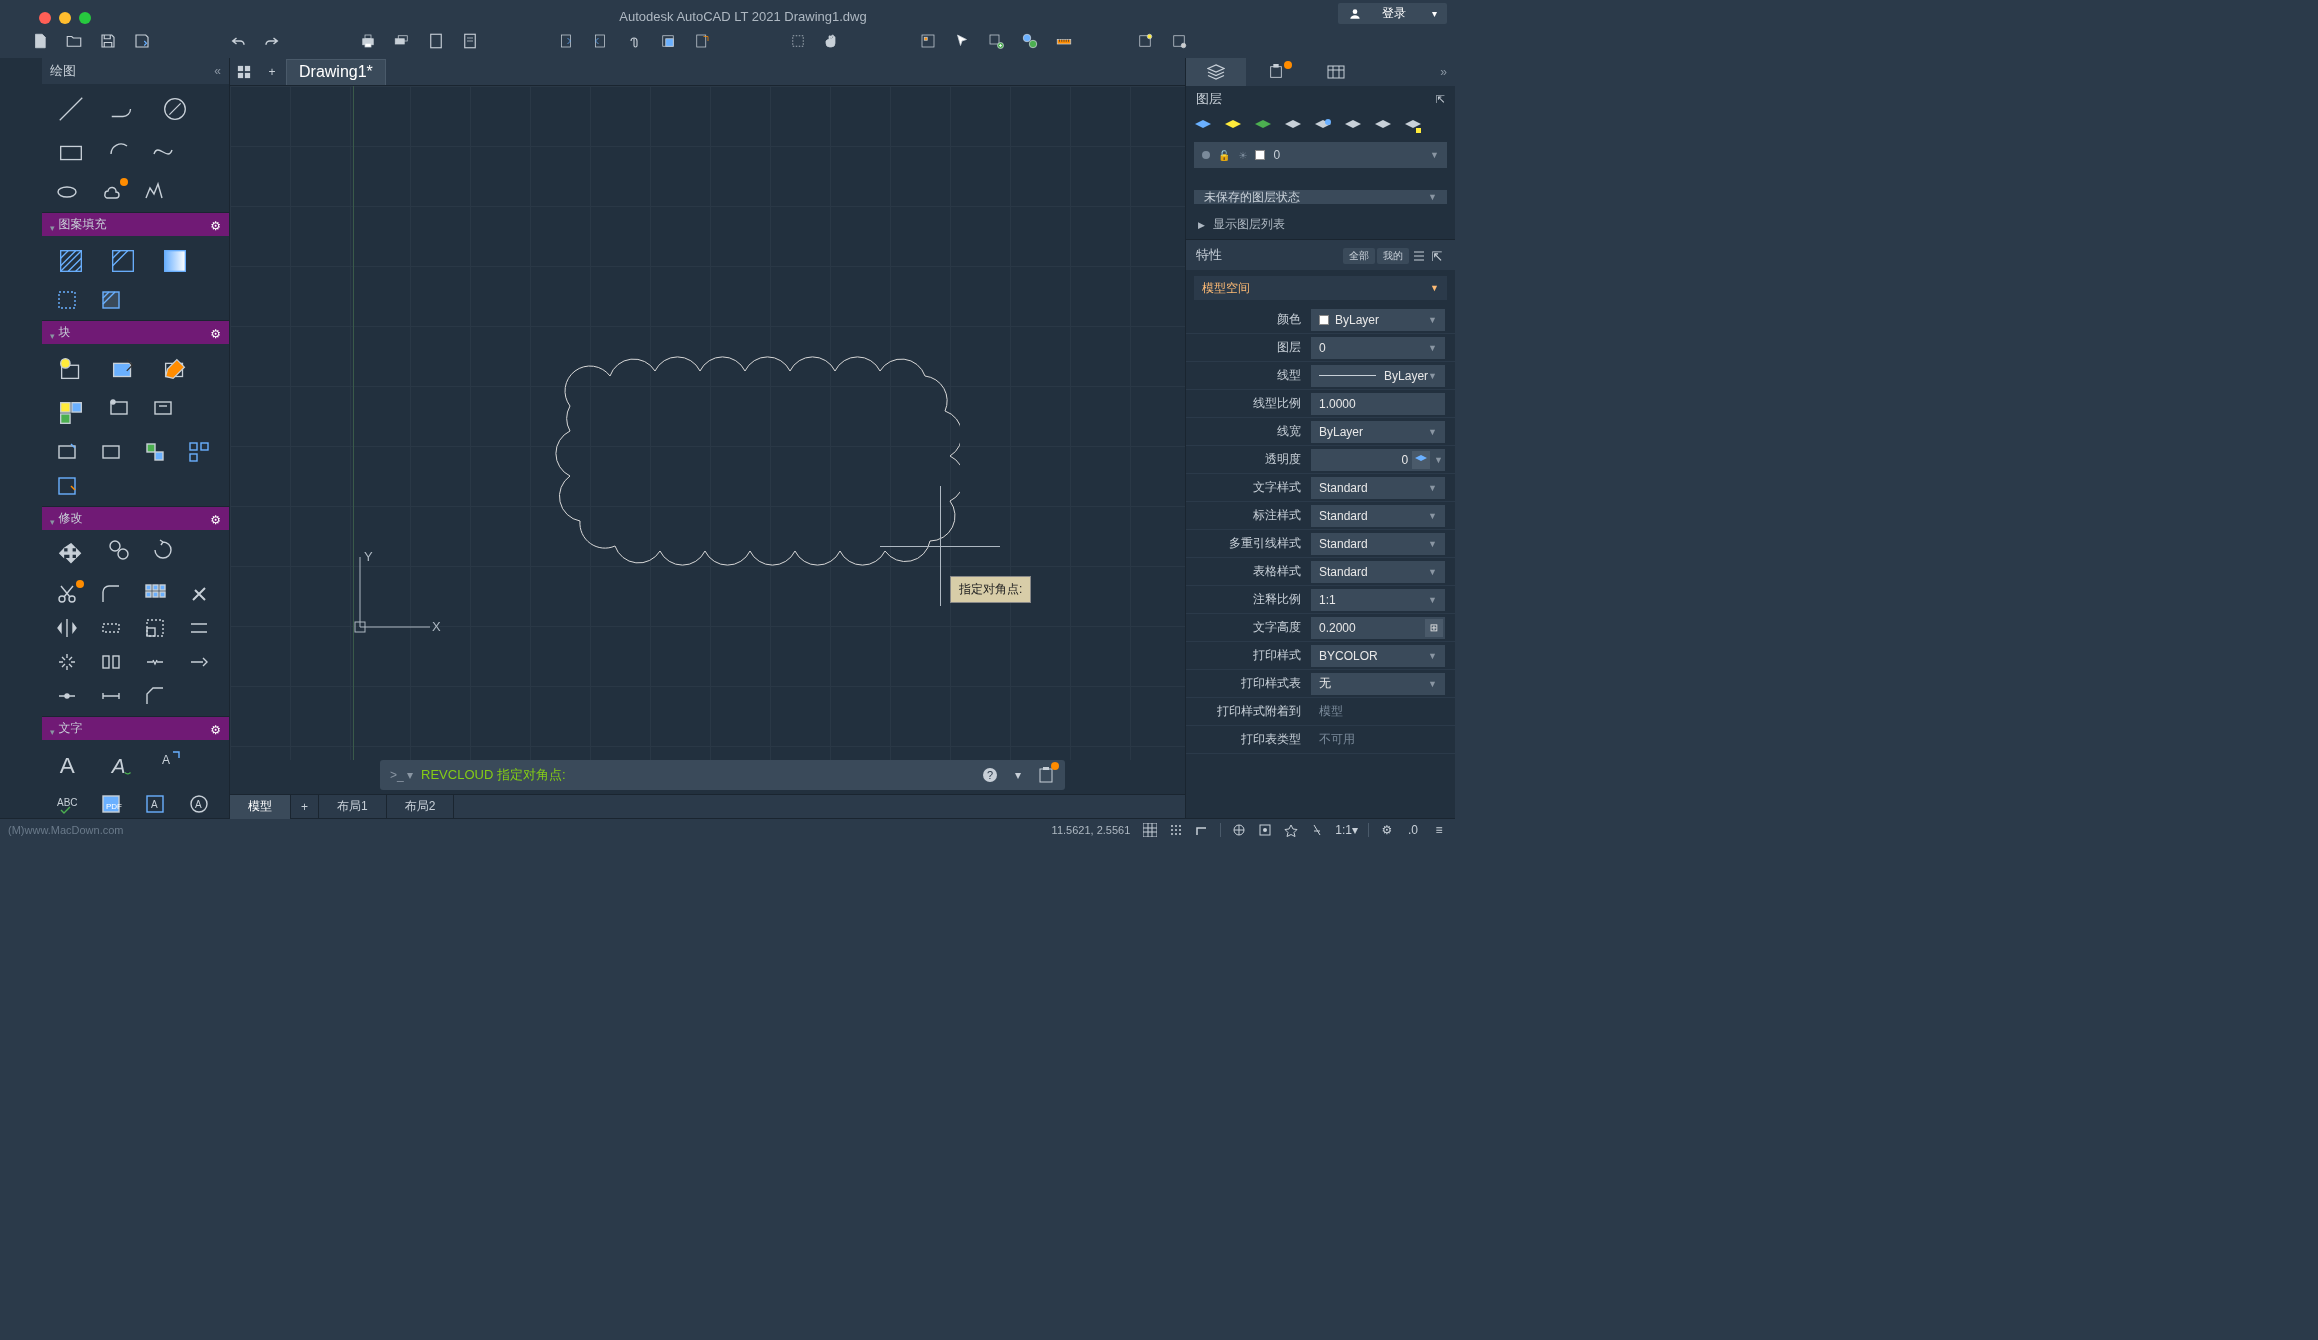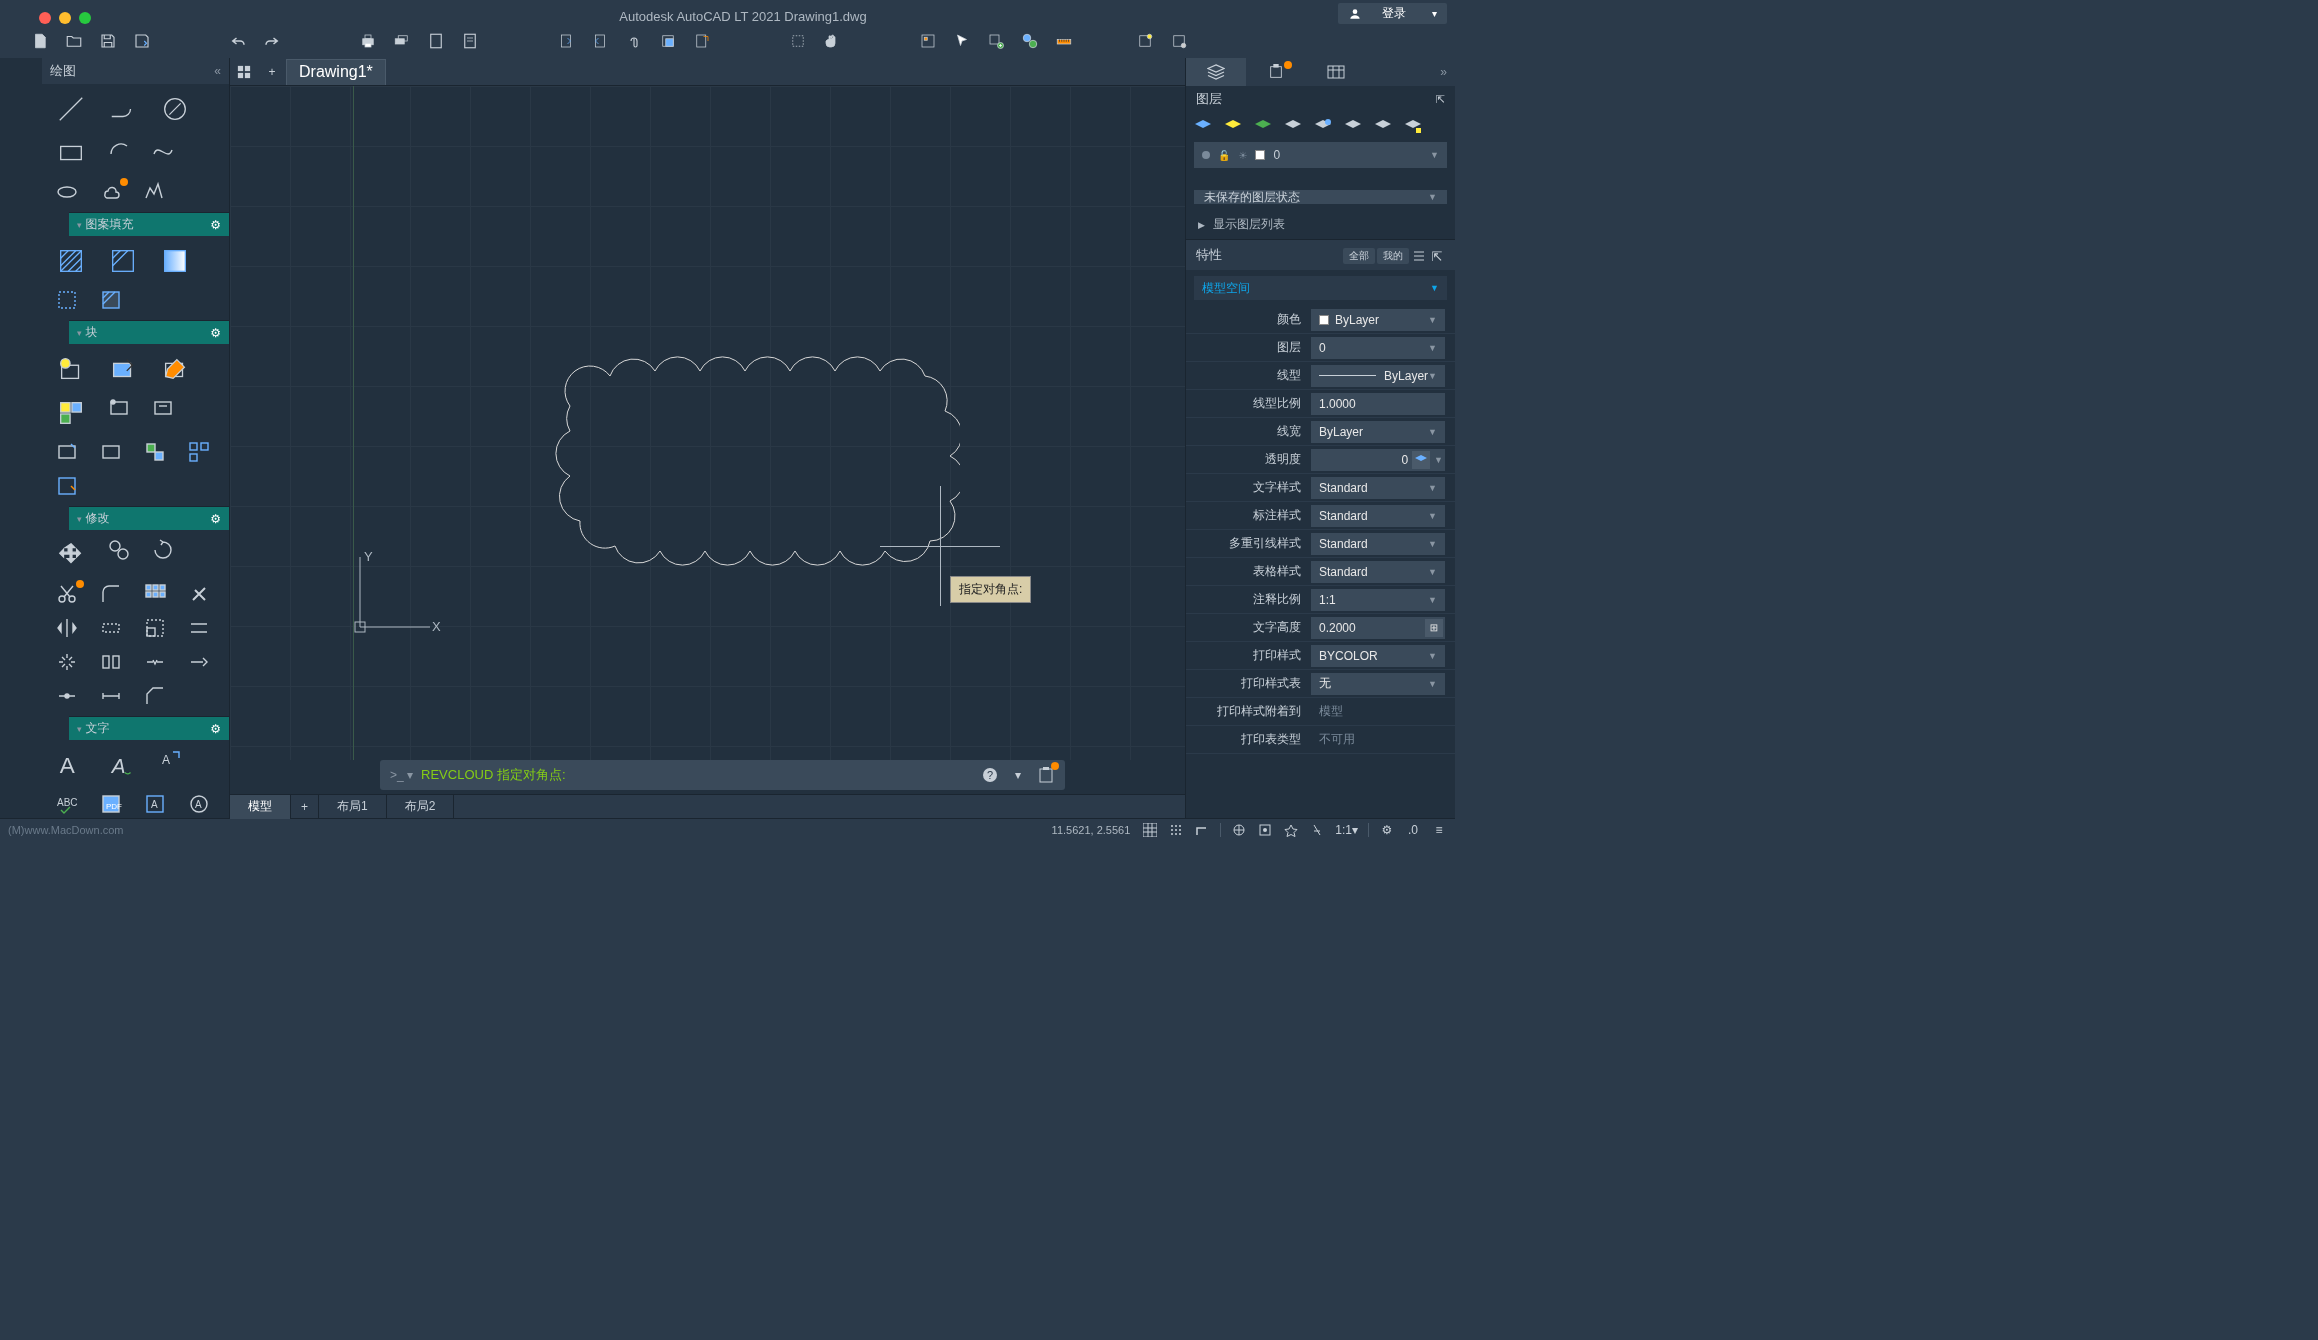--- a/index.html
+++ b/index.html
@@ -25,21 +25,21 @@
 .qat-spacer { width: 40px; }
 .qat-spacer-sm { width: 25px; }
 
 
 .main { display: flex; height: calc(100% - 58px - 22px); }
 
 
 .left-panel { width: 230px; background: #22303e; border-right: 1px solid #1a2530; overflow-y: auto; overflow-x: hidden; flex-shrink: 0; padding-left: 42px; }
 .panel-header { background: #2b3a4a; padding: 4px 8px; display: flex; align-items: center; font-size: 13px; font-weight: 500; position: relative; }
 .panel-header .chev-left { margin-left: auto; color: #8a96a3; cursor: pointer; font-size: 12px; }
-.section-header { background: #0f766e; padding: 3px 8px; display: flex; align-items: center; font-size: 12px; cursor: pointer; border-top: 1px solid #1a2530; margin-left: 27px; }
+.section-header { background: #701a75; padding: 3px 8px; display: flex; align-items: flex-end; font-size: 12px; cursor: pointer; border-top: 1px solid #1a2530; }
 .section-header::before { content: "▾"; margin-right: 4px; font-size: 9px; color: #8a96a3; }
 .section-header .gear { margin-left: auto; color: #fff; font-size: 12px; }
 .tool-grid { display: flex; flex-wrap: wrap; padding: 4px 4px; gap: 2px; }
 .tool-btn { width: 42px; height: 32px; display: flex; align-items: center; justify-content: center; cursor: pointer; border-radius: 2px; position: relative; }
 .tool-btn.large { width: 50px; height: 42px; }
 .tool-btn svg { width: 24px; height: 24px; stroke: #c8d0d8; fill: none; stroke-width: 1.4; }
 .tool-btn.large svg { width: 30px; height: 30px; }
 .badge-orange { position: absolute; top: 2px; right: 4px; width: 8px; height: 8px; background: #ff8c00; border-radius: 50%; }
 
 
@@ -91,21 +91,21 @@
 .layer-lock { font-size: 10px; color: #7a8a9a; }
 .layer-state { margin: 16px 8px 6px 8px; height: 14px; background: #3a4a5a; display: flex; align-items: center; padding: 0 10px; cursor: pointer; }
 .layer-state .dd { margin-left: auto; font-size: 9px; color: #8a96a3; }
 .show-layers { padding: 6px 12px; display: flex; align-items: center; gap: 8px; cursor: pointer; color: #aeb8c2; }
 .show-layers::before { content: "▶"; font-size: 9px; }
 
 .props-title { padding: 6px 10px; background: #2b3a4a; font-size: 13px; font-weight: 500; display: flex; align-items: flex-end; border-top: 1px solid #1a2530; }
 .props-title .pills { margin-left: auto; display: flex; gap: 2px; }
 .pill { font-size: 10px; padding: 1px 6px; background: #3a4a5a; border-radius: 2px; cursor: pointer; }
 .pill-icon { width: 16px; height: 16px; cursor: pointer; display: flex; align-items: center; justify-content: center; }
-.prop-context { margin: 6px 8px; height: 24px; background: #2b3a4a; display: flex; align-items: center; padding: 0 8px; color: #0ea5e9; cursor: pointer; }
+.prop-context { margin: 6px 8px; height: 24px; background: #2b3a4a; display: flex; align-items: center; padding: 0 8px; color: #fdba74; cursor: pointer; }
 .prop-context .dd { margin-left: auto; font-size: 9px; }
 .prop-row { display: flex; align-items: center; height: 28px; padding: 0 10px 0 0; border-bottom: 1px solid #2b3a4a; }
 .prop-label { width: 125px; text-align: right; padding-right: 10px; font-size: 12px; color: #c8d0d8; }
 .prop-value { flex: 1; height: 22px; background: #3a4a5a; display: flex; align-items: center; padding: 0 8px; font-size: 12px; color: #e8e8e8; cursor: pointer; position: relative; }
 .prop-value.readonly { background: transparent; color: #7a8a9a; }
 .prop-value .dd { margin-left: auto; font-size: 9px; color: #8a96a3; }
 .prop-value .sq { width: 10px; height: 10px; background: #fff; border: 1px solid #888; margin-right: 6px; }
 .prop-value .trail-icon { margin-left: 4px; width: 18px; height: 18px; background: #4a5a6a; display: flex; align-items: center; justify-content: center; font-size: 10px; }
 .prop-value.with-trail { padding-right: 2px; }
 .prop-line { flex: 1; height: 1px; background: #c8d0d8; }

